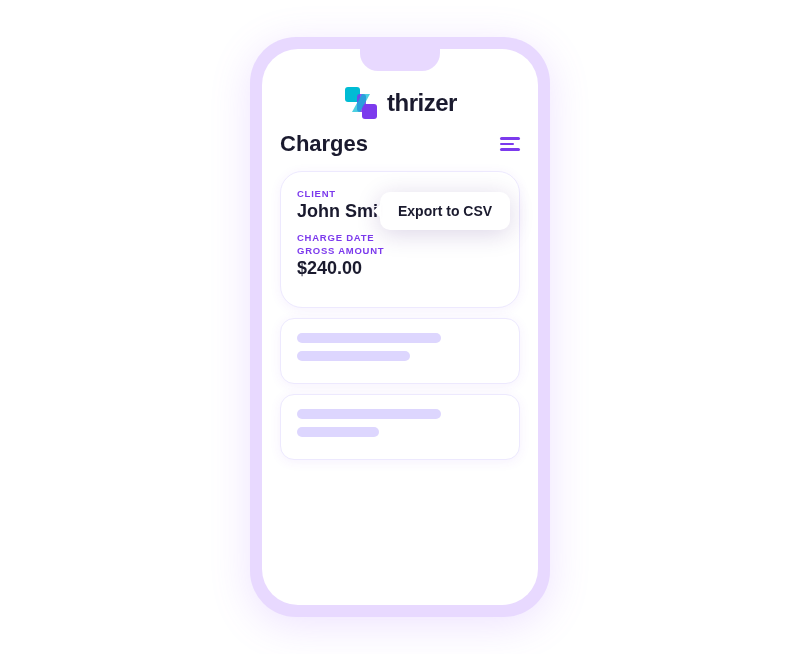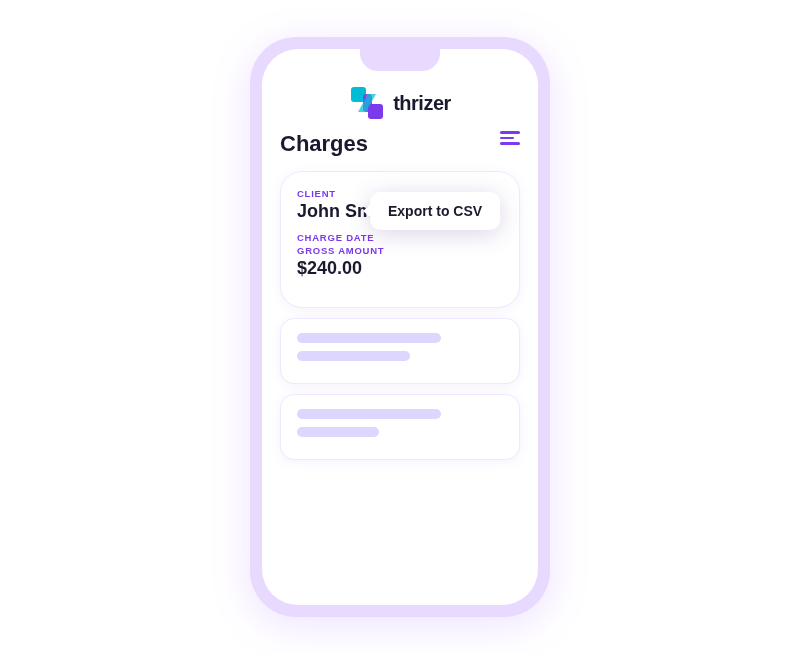--- a/index.html
+++ b/index.html
@@ -73,39 +73,39 @@
       flex-shrink: 0;
     }
 
     .logo-icon {
       width: 36px;
       height: 36px;
       position: relative;
     }
 
     .logo-text {
-      font-size: 20px;
+      font-size: 24px;
       font-weight: 700;
       color: #1a1a2e;
       letter-spacing: -0.5px;
     }
 
     
     .phone-content {
       flex: 1;
       padding: 0 18px 18px;
       overflow: hidden;
       display: flex;
       flex-direction: column;
     }
 
     
     .charges-header {
       display: flex;
-      align-items: flex-start;
+      align-items: center;
       justify-content: space-between;
       margin-bottom: 14px;
     }
 
     .charges-title {
       font-size: 22px;
       font-weight: 800;
       color: #1a1a2e;
     }
 
@@ -175,21 +175,21 @@
     }
 
     .skeleton-line.short { width: 55%; }
     .skeleton-line.medium { width: 70%; }
     .skeleton-line.narrow { width: 40%; }
 
     
     .export-tooltip {
       position: absolute;
       top: 192px;
-      left: 370px;
+      left: 380px;
       background: #fff;
       border-radius: 10px;
       box-shadow: 0 4px 24px rgba(60,20,120,0.18);
       padding: 11px 18px;
       font-size: 14px;
       font-weight: 600;
       color: #1a1a2e;
       white-space: nowrap;
       z-index: 10;
     }

